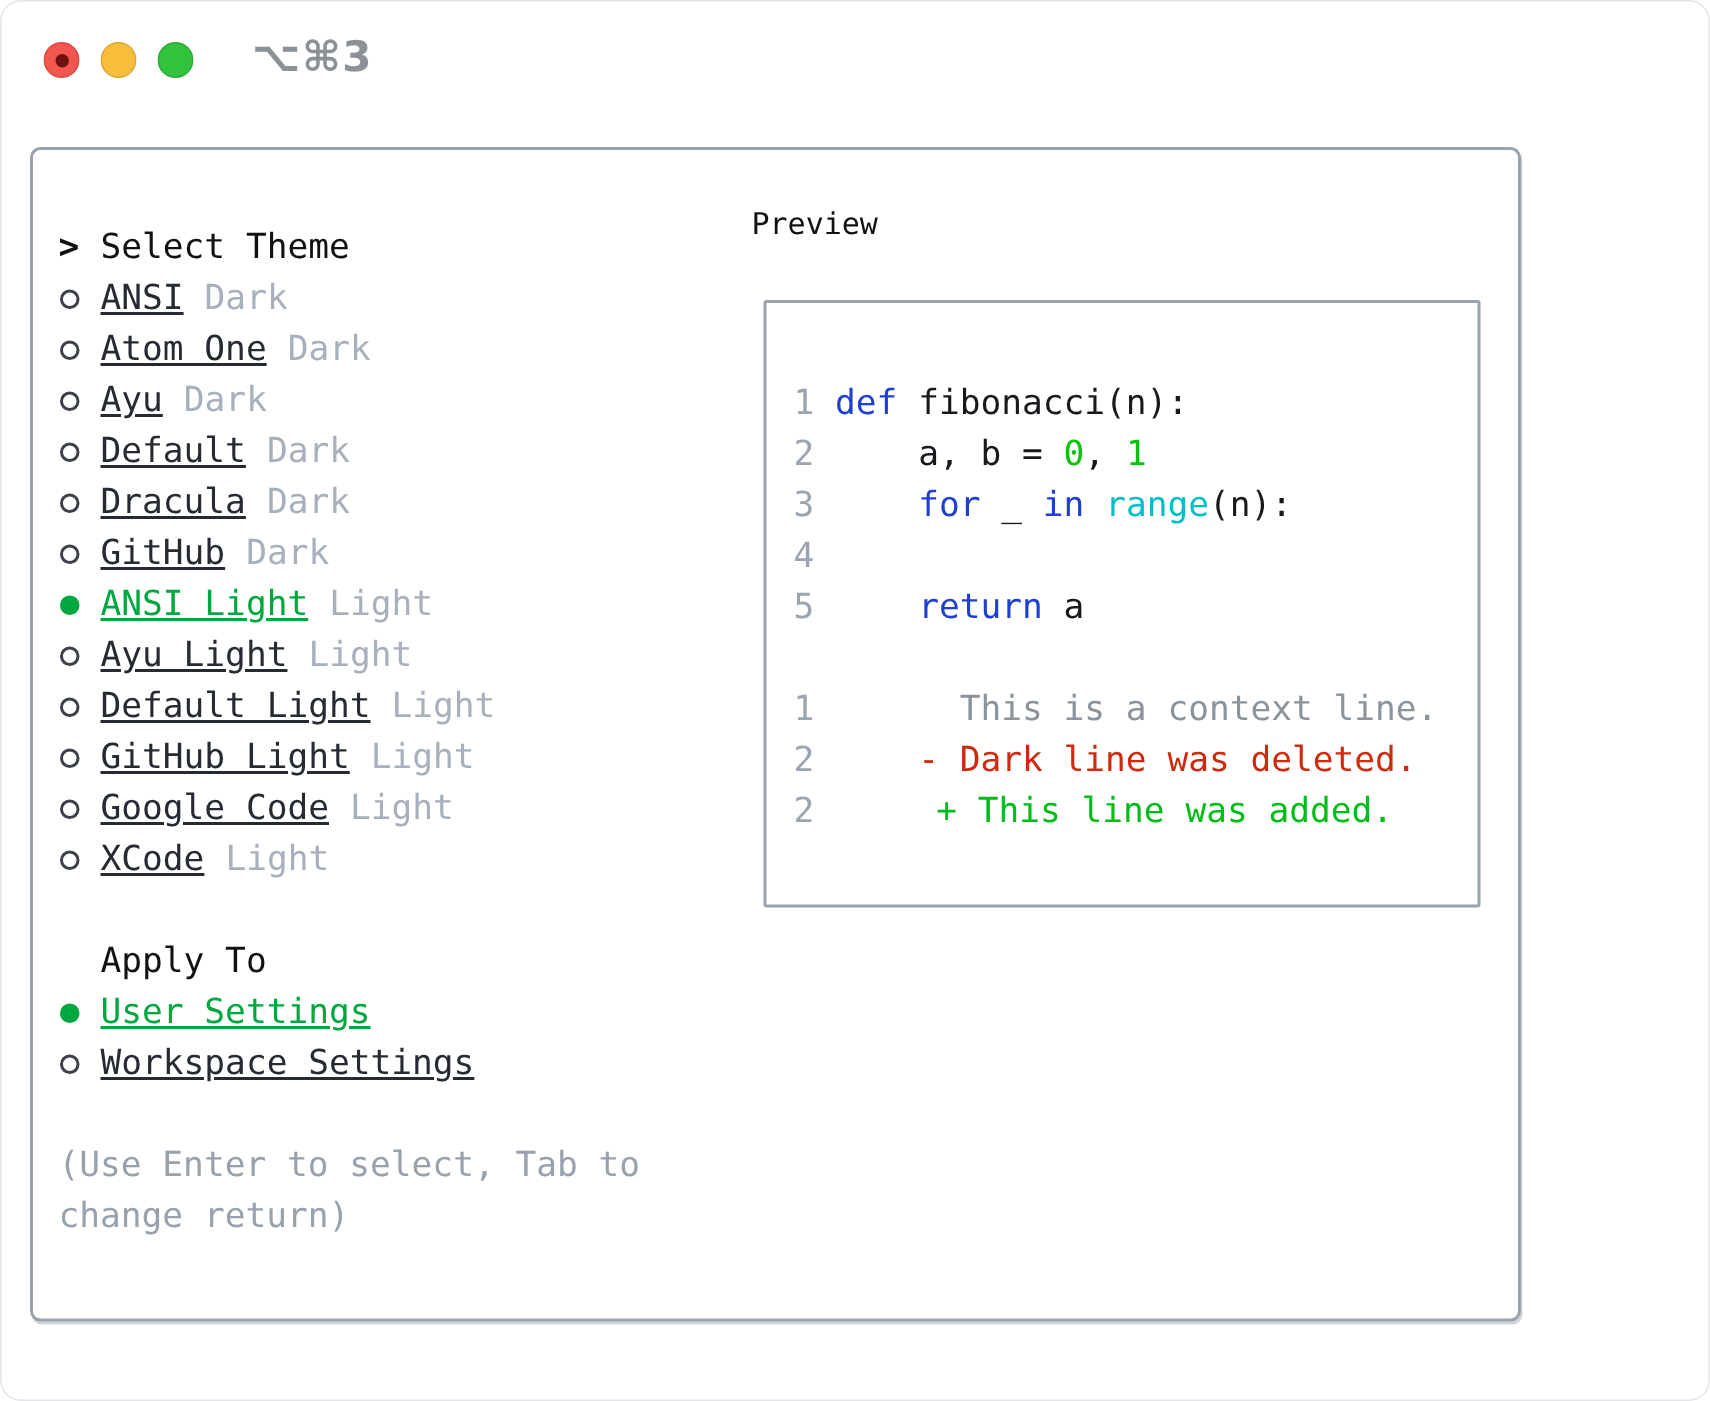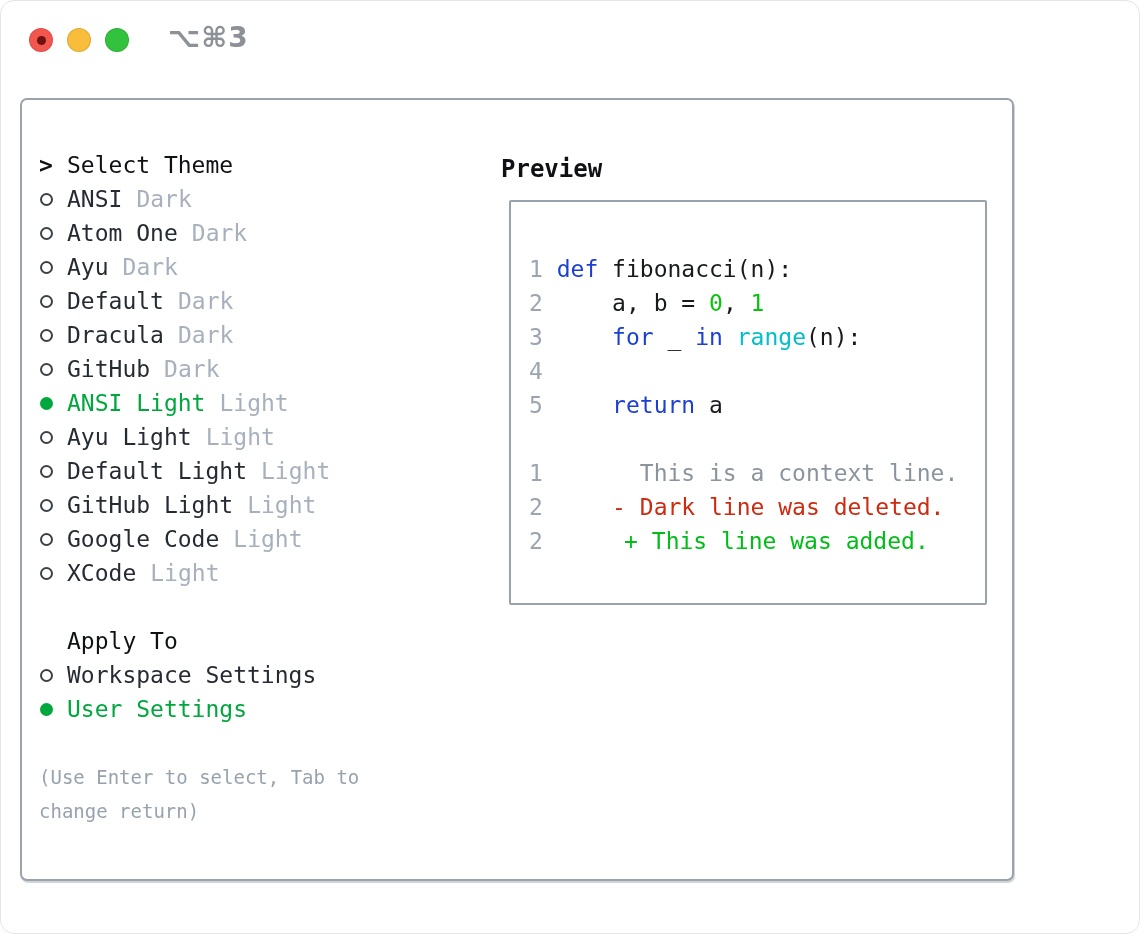--- a/index.html
+++ b/index.html
@@ -45,30 +45,30 @@
   .row .marker {
     width: 28px; flex: 0 0 28px; display: flex; align-items: center;
     color: var(--c-header); font-weight: 700;
   }
   .radio {
     width: 13px; height: 13px; border-radius: 50%;
     border: 2px solid var(--c-circle); box-sizing: border-box; margin-left: 1px;
   }
   .radio.sel { background: var(--c-selected); border-color: var(--c-selected); }
   .hdr-text { color: var(--c-header); font-weight: 400; }
-  .t-name { color: var(--c-item); }
+  .t-name { color: var(--c-item); text-decoration: underline; }
   .t-name.sel { color: var(--c-selected); text-align: center; }
   .t-tag { color: var(--c-tag); margin-left: 14px; }
   .blank-row { height: 34px; }
-  .help-line { height: 34px; display: flex; align-items: center; color: var(--c-help); font-size: 19px; white-space: pre; }
+  .help-line { height: 34px; display: flex; align-items: center; color: var(--c-help); font-size: 23px; white-space: pre; }
   
   .preview-title {
-    position: absolute; left: 479px; top: 52px; height: 34px;
+    position: absolute; left: 479px; top: 32px; height: 34px;
     display: flex; align-items: center;
-    font-size: 24px; font-weight: 700; color: var(--c-header);
+    font-size: 20px; font-weight: 400; color: var(--c-header);
   }
   .preview-box {
     position: absolute; left: 487px; top: 100px; width: 478px; height: 405px;
     border: 2px solid var(--c-border); border-radius: 2px;
     box-sizing: border-box; background: #fff; overflow: hidden;
   }
   .code-area { position: absolute; left: 18px; top: 50px; right: 8px; }
   .code-line { height: 34px; display: flex; align-items: center; white-space: pre; font-size: 23px; }
   .seg-linenum { color: var(--c-linenum); }
   .seg-fg      { color: var(--c-fg); }
@@ -115,22 +115,22 @@
           <div class="row"><span class="marker"><span class="radio"></span></span><span class="t-name">GitHub Light</span><span class="t-tag">Light</span></div>
           <div class="row"><span class="marker"><span class="radio"></span></span><span class="t-name">Google Code</span><span class="t-tag">Light</span></div>
           <div class="row"><span class="marker"><span class="radio"></span></span><span class="t-name">XCode</span><span class="t-tag">Light</span></div>
         </div>
       <div class="blank-row"></div>
       <div class="row">
         <span class="marker"></span>
         <span class="hdr-text">Apply To</span>
       </div>
       <div id="apply-list">
+          <div class="row"><span class="marker"><span class="radio sel"></span></span><span class="t-name sel">User Settings</span></div>
           <div class="row"><span class="marker"><span class="radio"></span></span><span class="t-name">Workspace Settings</span></div>
-          <div class="row"><span class="marker"><span class="radio sel"></span></span><span class="t-name sel">User Settings</span></div>
         </div>
       <div class="blank-row"></div>
       <div id="help-text">
         <div class="help-line">(Use Enter to select, Tab to</div>
         <div class="help-line">change return)</div>
       </div>
     </div>
 
     <div class="preview-title">Preview</div>
 

